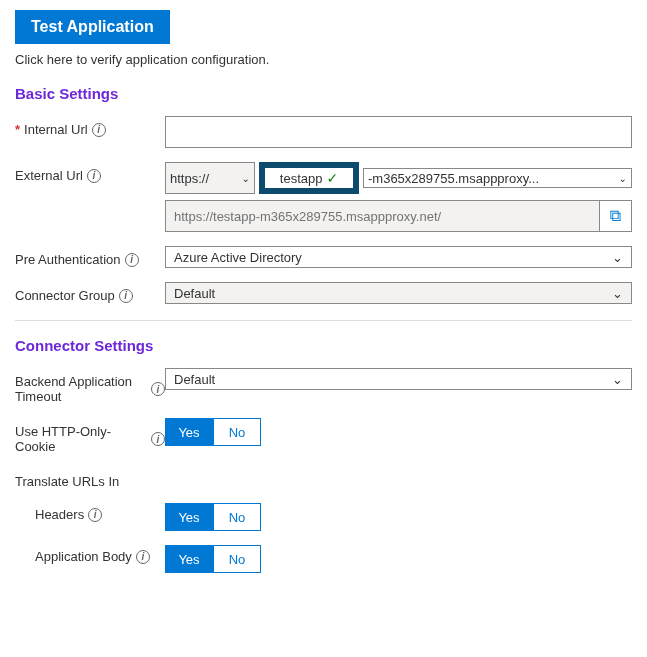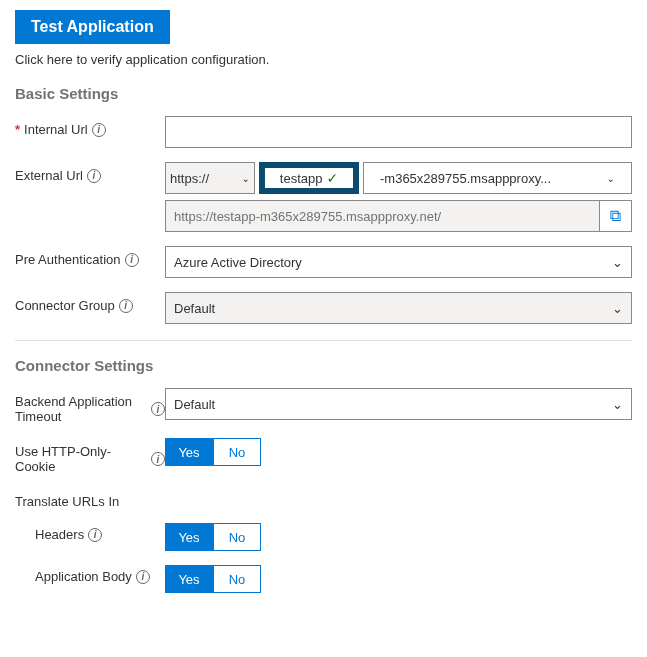--- a/index.html
+++ b/index.html
@@ -27,21 +27,21 @@
 
     .verify-text {
       font-size: 13px;
       color: #333;
       margin-bottom: 18px;
     }
 
     .section-title {
       font-size: 15px;
       font-weight: 600;
-      color: #737373;
+      color: #6d28d9;
       margin-bottom: 14px;
     }
 
     .form-row {
       display: flex;
       align-items: flex-start;
       margin-bottom: 14px;
     }
 
     .form-label {
@@ -125,24 +125,24 @@
       font-size: 13px;
       cursor: pointer;
       display: flex;
       align-items: center;
       gap: 4px;
       min-width: 100px;
       justify-content: center;
     }
 
     .url-domain-select {
-      height: 32px;
-      border: 1px solid #8a8886;
-      background: #fff;
-      padding: 0 16px;
+      height: 20px;
+      border: 1px solid #8a8886;
+      background: #fff;
+      padding: 0 4px;
       font-size: 13px;
       cursor: pointer;
       display: flex;
       align-items: center;
       gap: 4px;
       flex: 1;
     }
 
     .checkmark {
       color: #107c10;
@@ -176,21 +176,21 @@
       cursor: pointer;
       display: flex;
       align-items: center;
       justify-content: center;
       color: #0078d4;
       font-size: 16px;
     }
 
     .dropdown-full {
       width: 100%;
-      height: 32px;
+      height: 22px;
       border: 1px solid #8a8886;
       background: #fff;
       padding: 0 8px;
       font-size: 13px;
       cursor: pointer;
       display: flex;
       align-items: center;
       justify-content: space-between;
     }
 

